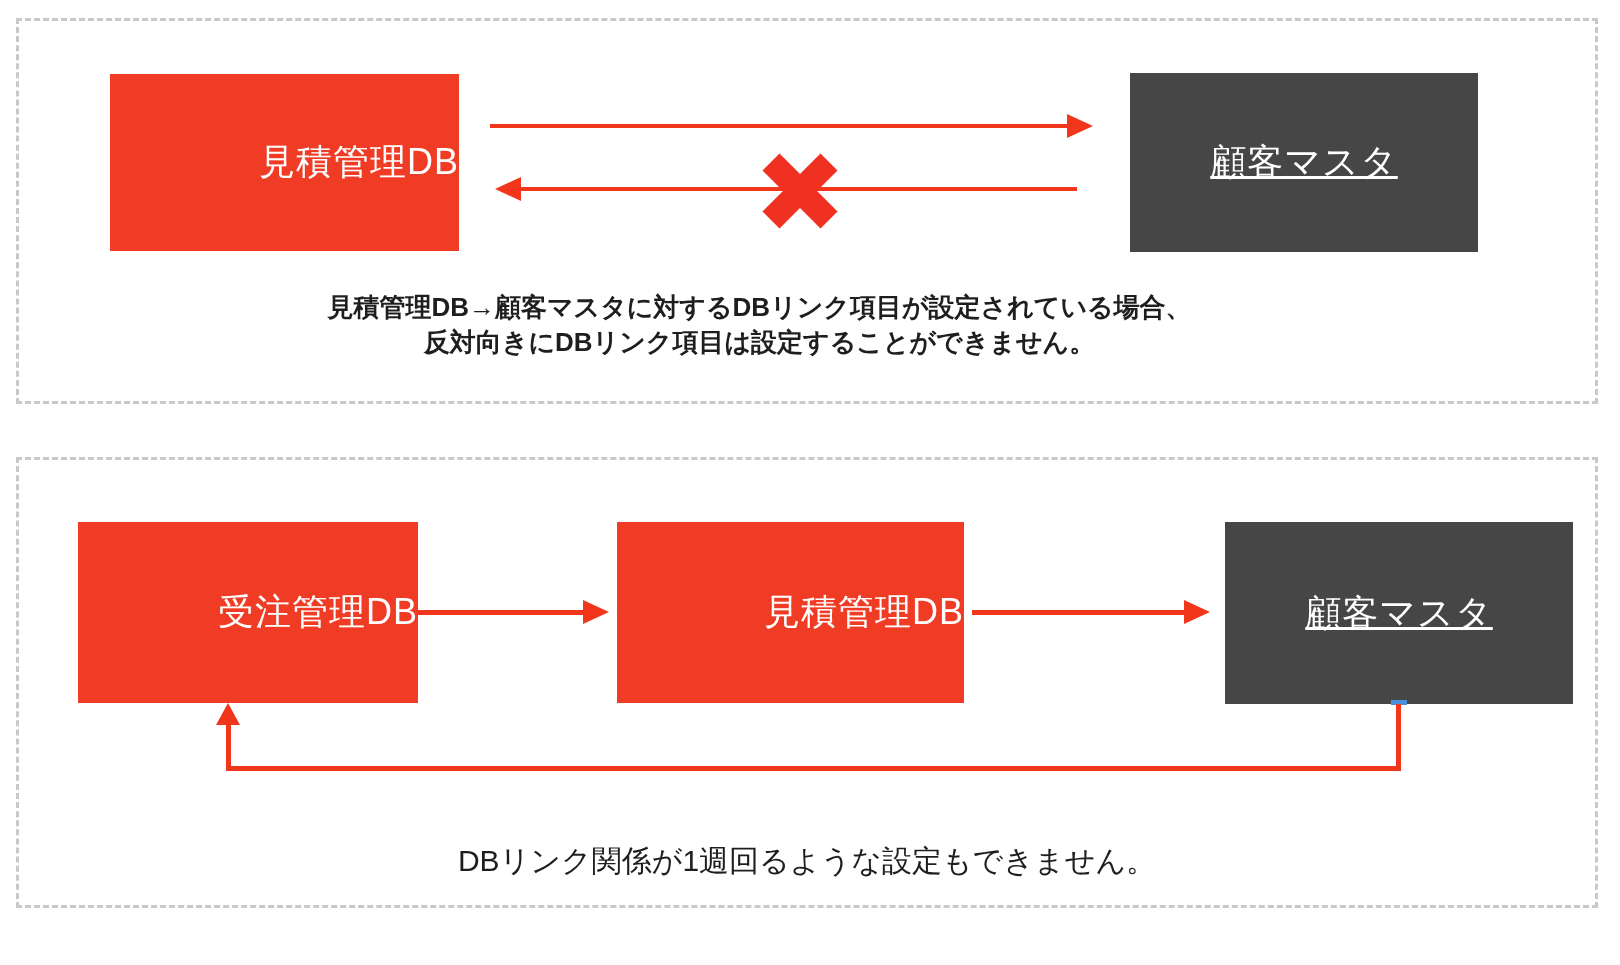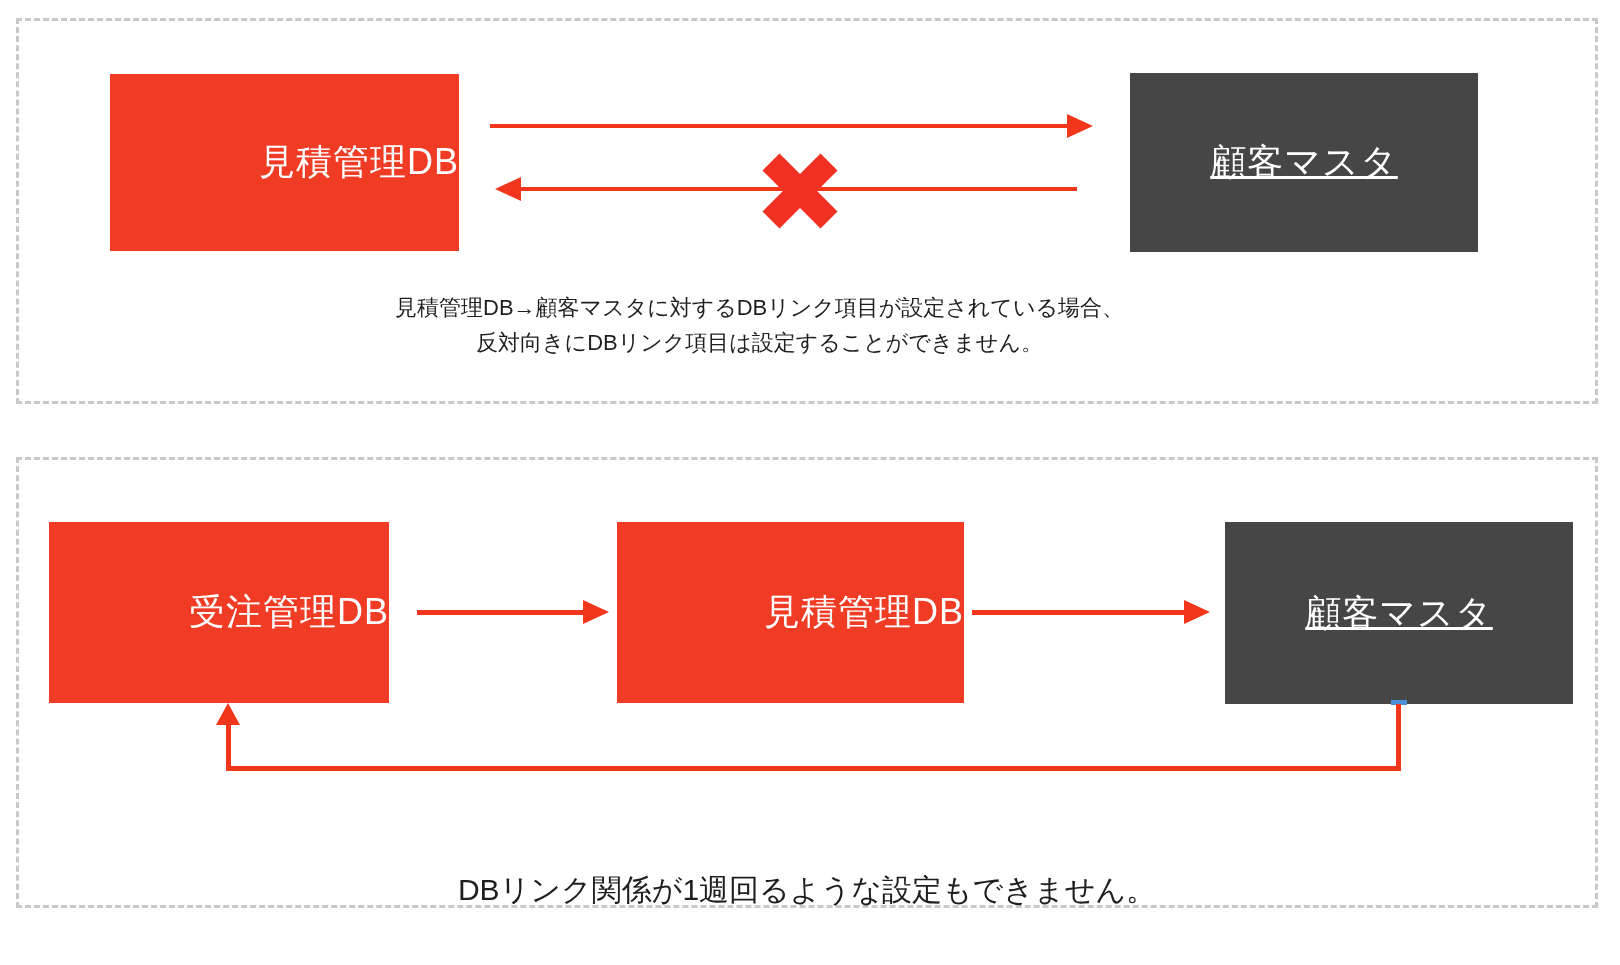--- a/index.html
+++ b/index.html
@@ -28,21 +28,21 @@
     color: #ffffff;
     font-size: 36px;
     letter-spacing: 1px;
     white-space: nowrap;
   }
   .node-red  { background: #f03b25; justify-content: flex-end; }
   .node-dark { background: #464646; text-decoration: underline; }
 
   .box-top-source   { left: 110px;  top: 74px;  width: 349px; height: 177px; }
   .box-top-target   { left: 1130px; top: 73px;  width: 348px; height: 179px; }
-  .box-bot-1        { left: 49px;   top: 522px; width: 340px; height: 181px; }
+  .box-bot-1        { left: 78px;   top: 522px; width: 340px; height: 181px; }
   .box-bot-2        { left: 617px;  top: 522px; width: 347px; height: 181px; }
   .box-bot-3        { left: 1225px; top: 522px; width: 348px; height: 182px; }
 
   .hline {
     position: absolute;
     background: #f2361b;
   }
   .vline {
     position: absolute;
     background: #f2361b;
@@ -88,28 +88,28 @@
   .caption {
     position: absolute;
     color: #1e1e1e;
     text-align: center;
     white-space: nowrap;
   }
   .caption-top {
     left: 16px; top: 290px; width: 1582px;
     padding-right: 95px;
     box-sizing: border-box;
-    font-size: 22px;
+    font-size: 26px;
     line-height: 35px;
+    font-weight: bold;
   }
   .caption-bottom {
     left: 16px; top: 843px; width: 1582px;
     font-size: 30px;
     line-height: 36px;
-    margin-top: 29px;
   }
 
   
   .b1-line { left: 417px; top: 610px; width: 168px; height: 5px; }
   .b1-head { left: 583px; top: 600px; }
   .b2-line { left: 972px; top: 610px; width: 213px; height: 5px; }
   .b2-head { left: 1184px; top: 600px; }
 
   
   .loop-down  { left: 1396px; top: 704px; width: 5px; height: 64px; }

